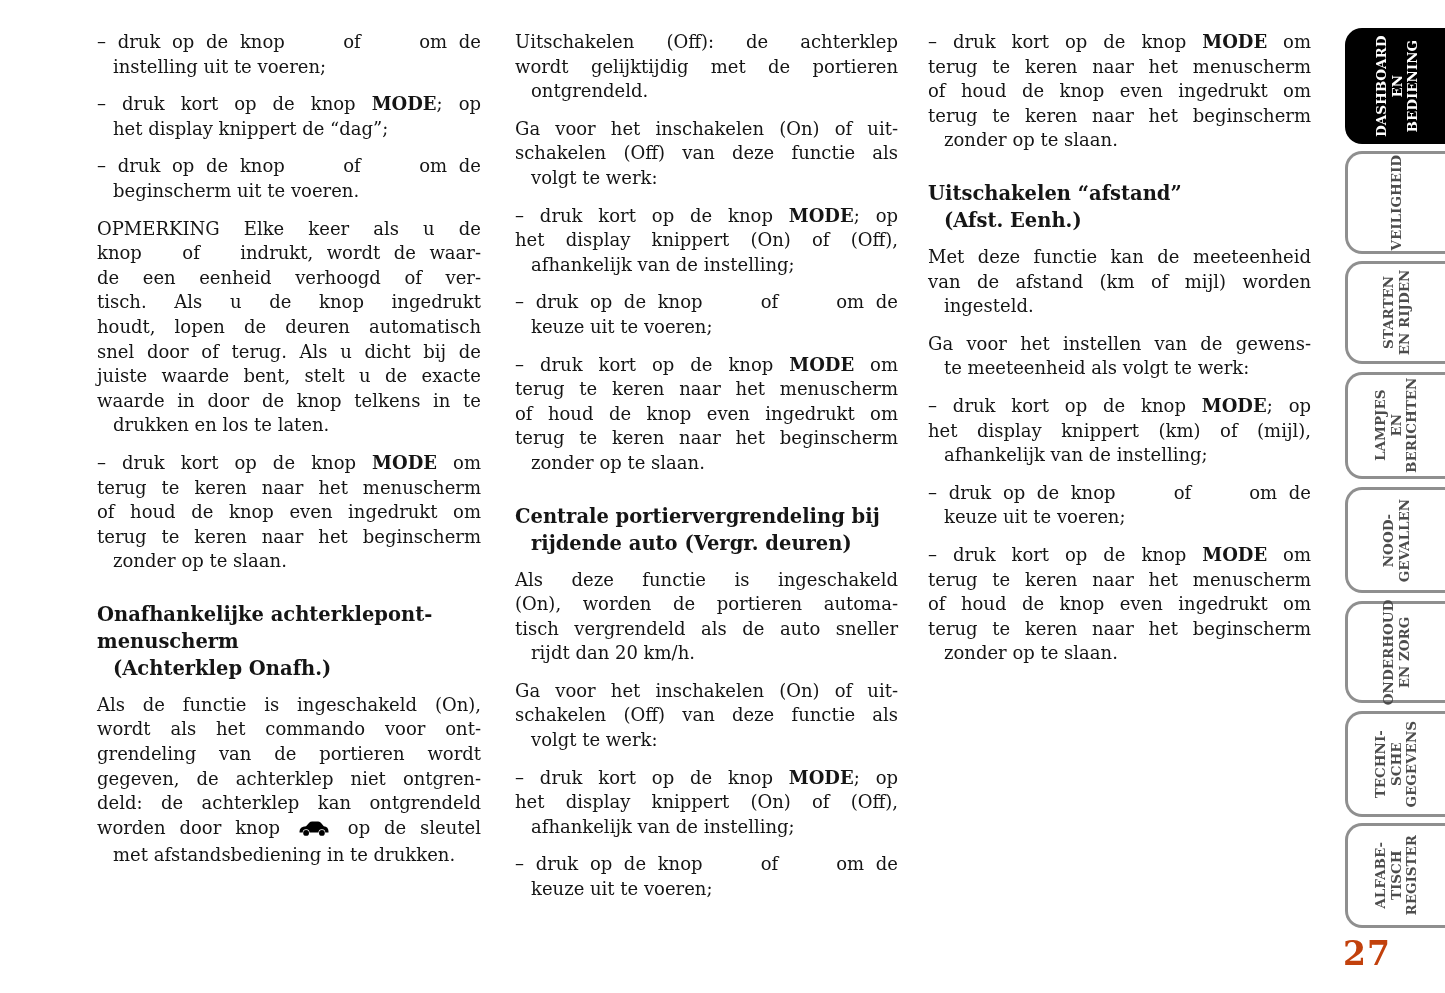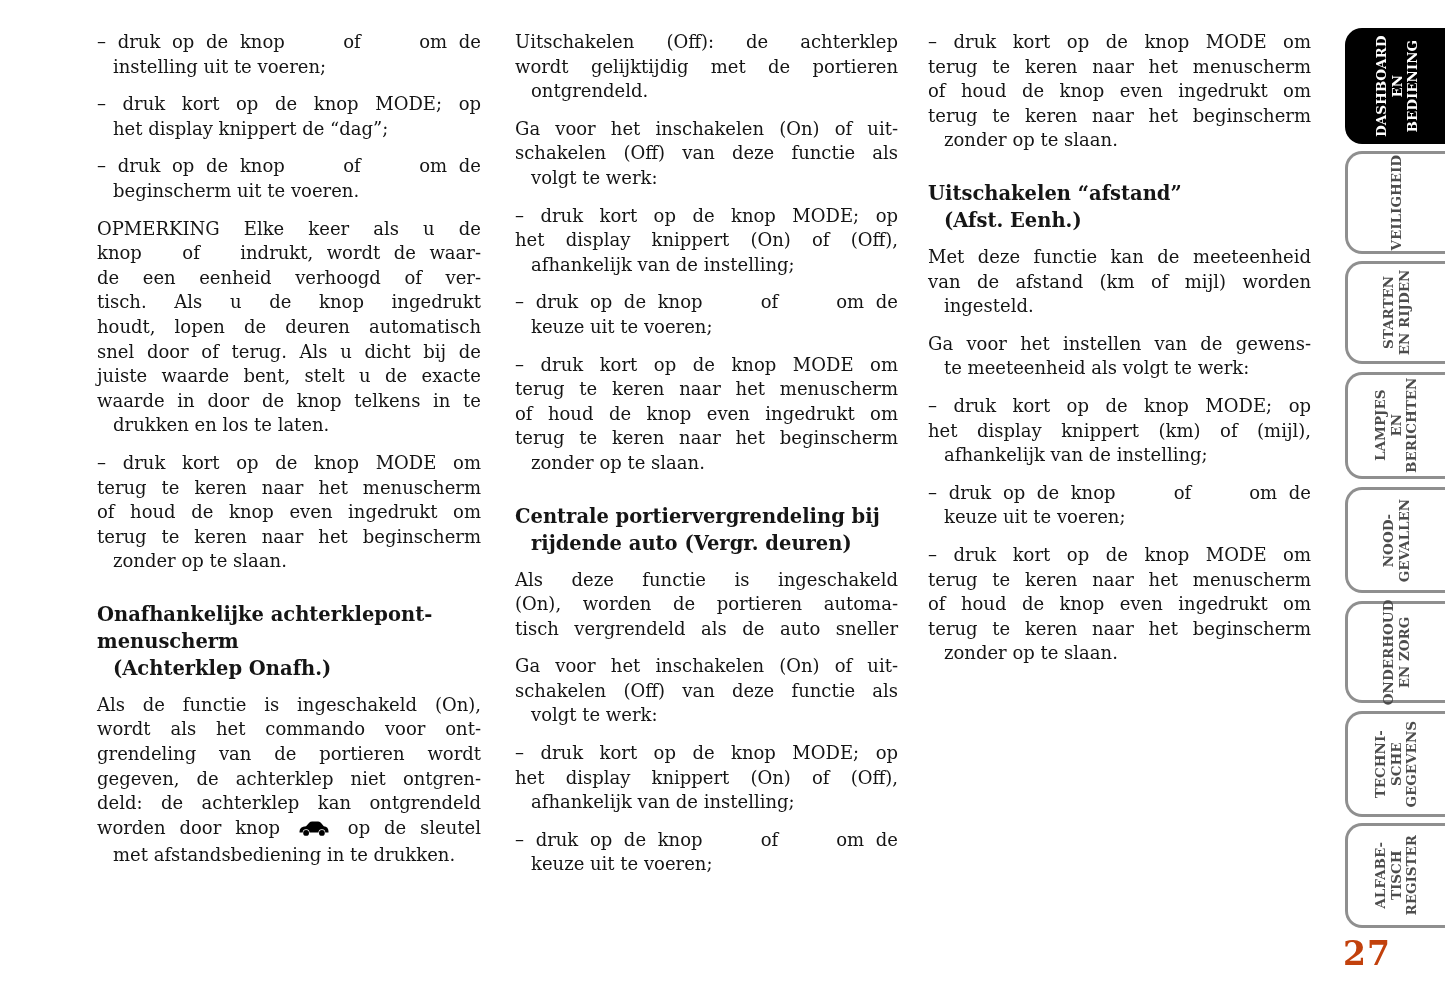--- a/index.html
+++ b/index.html
@@ -9,21 +9,21 @@
   }
   .col{position:absolute;top:30px;font-size:18px;line-height:24.6px;}
   .col-1{left:97px;width:384px;}
   .col-2{left:515px;width:383px;}
   .col-3{left:928px;width:383px;}
   .para{margin:0 0 13px 0;}
   .heading{margin:27px 0 11px 0;font-weight:bold;font-size:19.5px;line-height:27px;}
   .line{text-align:justify;text-align-last:justify;}
   .line.last{text-align-last:left;margin-left:16px;}
   .heading .line,.heading .line.last{text-align:left;text-align-last:left;}
-  strong{font-weight:normal;}
+  strong{font-weight:bold;}
   .car-icon{display:inline-block;vertical-align:-3px;margin:0 3px;}
   .car-icon svg{display:inline-block;}
   
   .tab{
     position:absolute;left:1345px;width:100px;background:#ffffff;
     border:3px solid #8f8f8f;border-right:none;border-radius:17px 0 0 17px;
     box-sizing:border-box;
   }
   .tab.active{background:#000000;border-color:#000000;}
   .tab-label{
@@ -129,20 +129,21 @@
         <div class="line last">zonder op te slaan.</div>
       </div>
       <div class="heading">
         <div class="line">Centrale portiervergrendeling bij</div>
         <div class="line last">rijdende auto (Vergr. deuren)</div>
       </div>
       <div class="para">
         <div class="line">Als deze functie is ingeschakeld</div>
         <div class="line">(On), worden de portieren automa-</div>
         <div class="line">tisch vergrendeld als de auto sneller</div>
+        <div class="line last">rijdt dan 20 km/h.</div>
       </div>
       <div class="para">
         <div class="line">Ga voor het inschakelen (On) of uit-</div>
         <div class="line">schakelen (Off) van deze functie als</div>
         <div class="line last">volgt te werk:</div>
       </div>
       <div class="para">
         <div class="line">– druk kort op de knop <strong>MODE</strong>; op</div>
         <div class="line">het display knippert (On) of (Off),</div>
         <div class="line last">afhankelijk van de instelling;</div>

